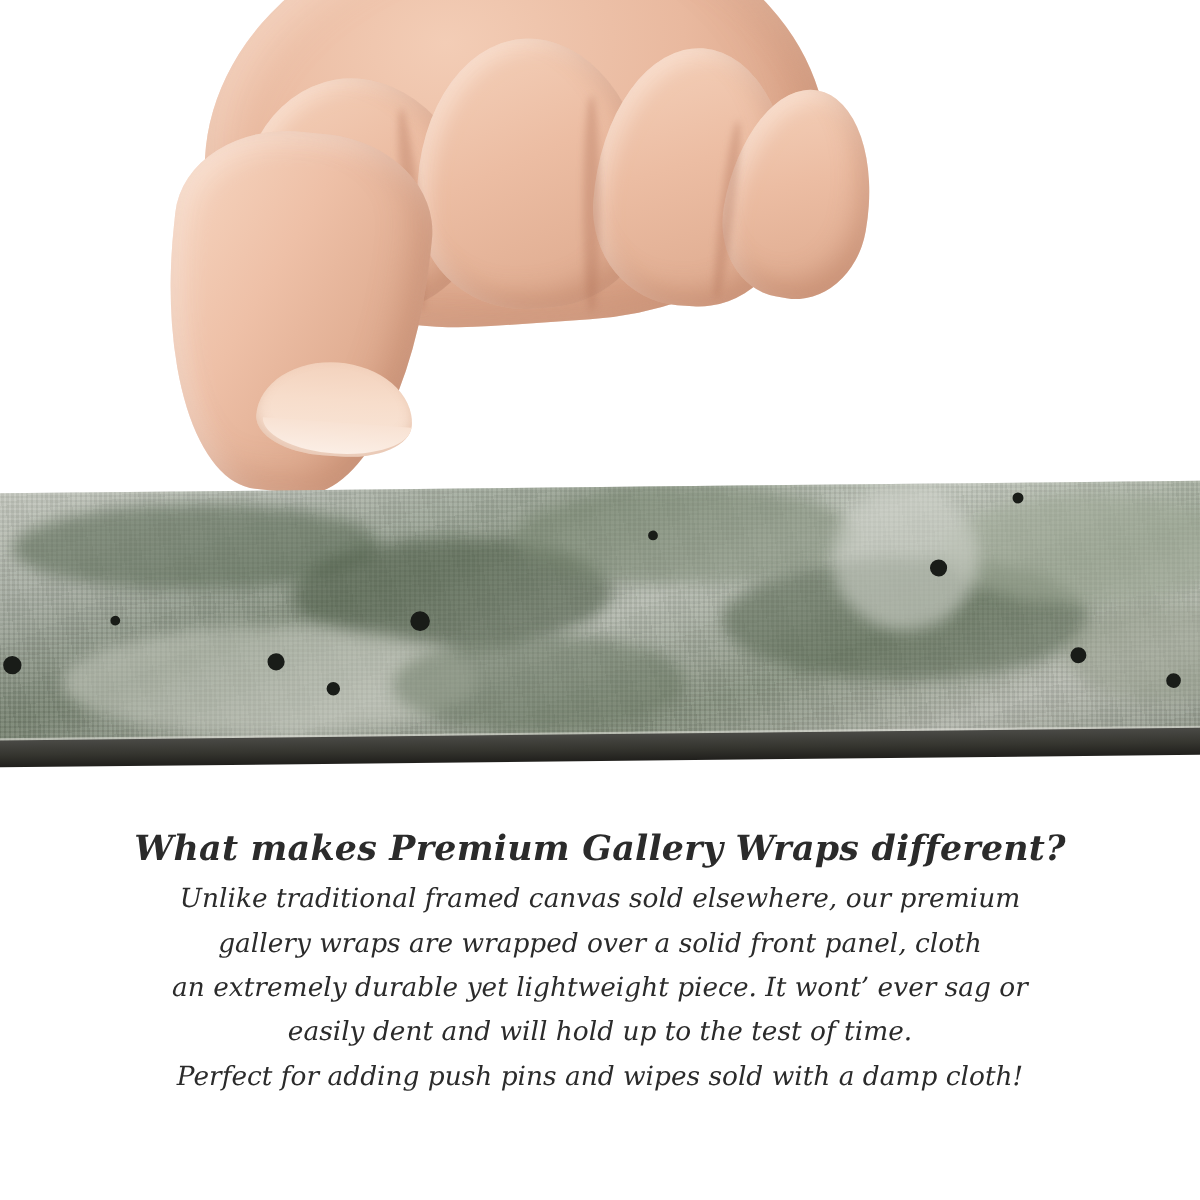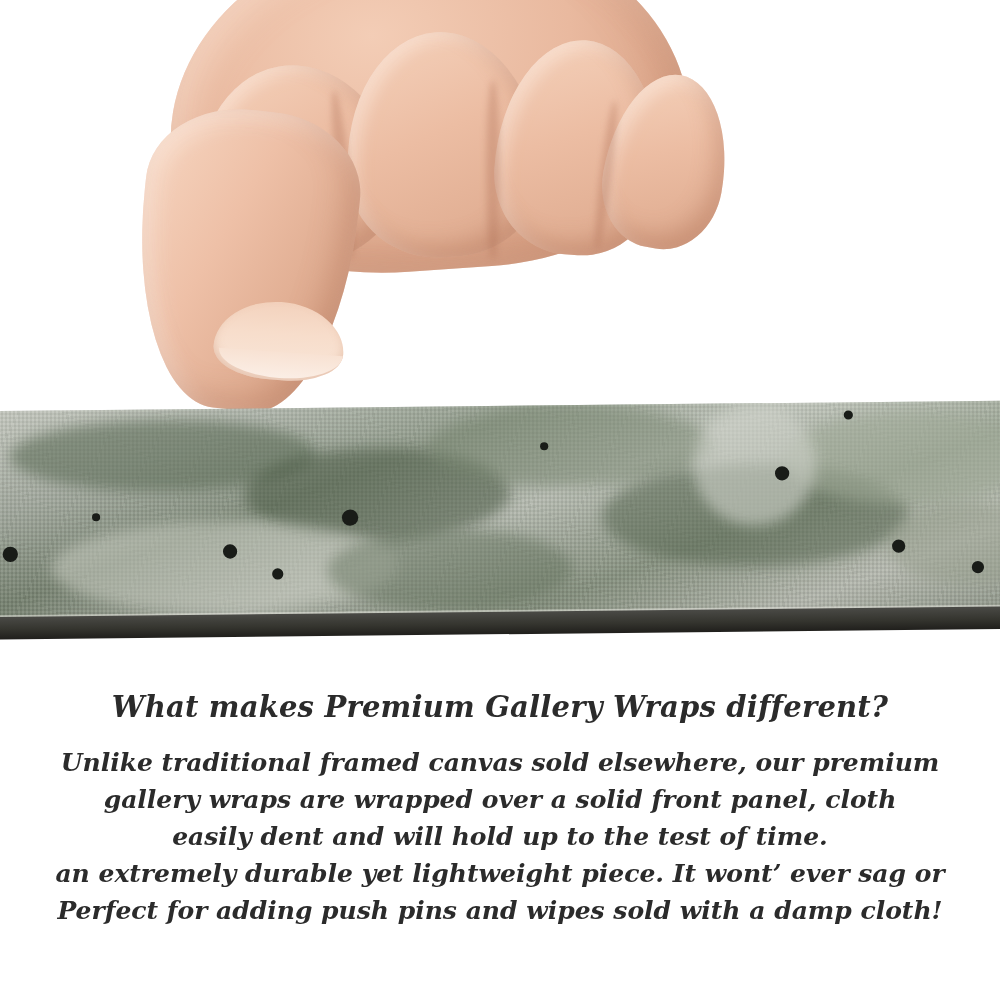--- a/index.html
+++ b/index.html
@@ -170,26 +170,26 @@
     width: 1000px;
     text-align: center;
     color: #2b2b2b;
     font-family: "DejaVu Serif", serif;
     font-style: italic;
   }
   .caption-title {
     font-size: 29px;
     font-weight: 700;
     letter-spacing: 0.2px;
-    margin-bottom: 20px;
+    margin-bottom: 7px;
   }
   .caption-line {
-    font-size: 25px;
+    font-size: 22px;
     line-height: 37px;
-    font-weight: 700;
+    font-weight: 400;
   }
 </style>
 </head>
 <body>
 
 <div class="page">
 
   <div class="photo">
 
     <div class="hand">
@@ -232,18 +232,18 @@
     </div>
 
     <div class="band-edge-hl"></div>
     <div class="band-edge"></div>
   </div>
 
   <div class="caption">
     <div class="caption-title">What makes Premium Gallery Wraps different?</div>
     <div class="caption-line">Unlike traditional framed canvas sold elsewhere, our premium</div>
     <div class="caption-line">gallery wraps are wrapped over a solid front panel, cloth</div>
+    <div class="caption-line">an extremely durable yet lightweight piece. It wont’ ever sag or</div>
     <div class="caption-line">easily dent and will hold up to the test of time.</div>
-    <div class="caption-line">an extremely durable yet lightweight piece. It wont’ ever sag or</div>
     <div class="caption-line">Perfect for adding push pins and wipes sold with a damp cloth!</div>
   </div>
 
 </div>
 
 </body></html>

